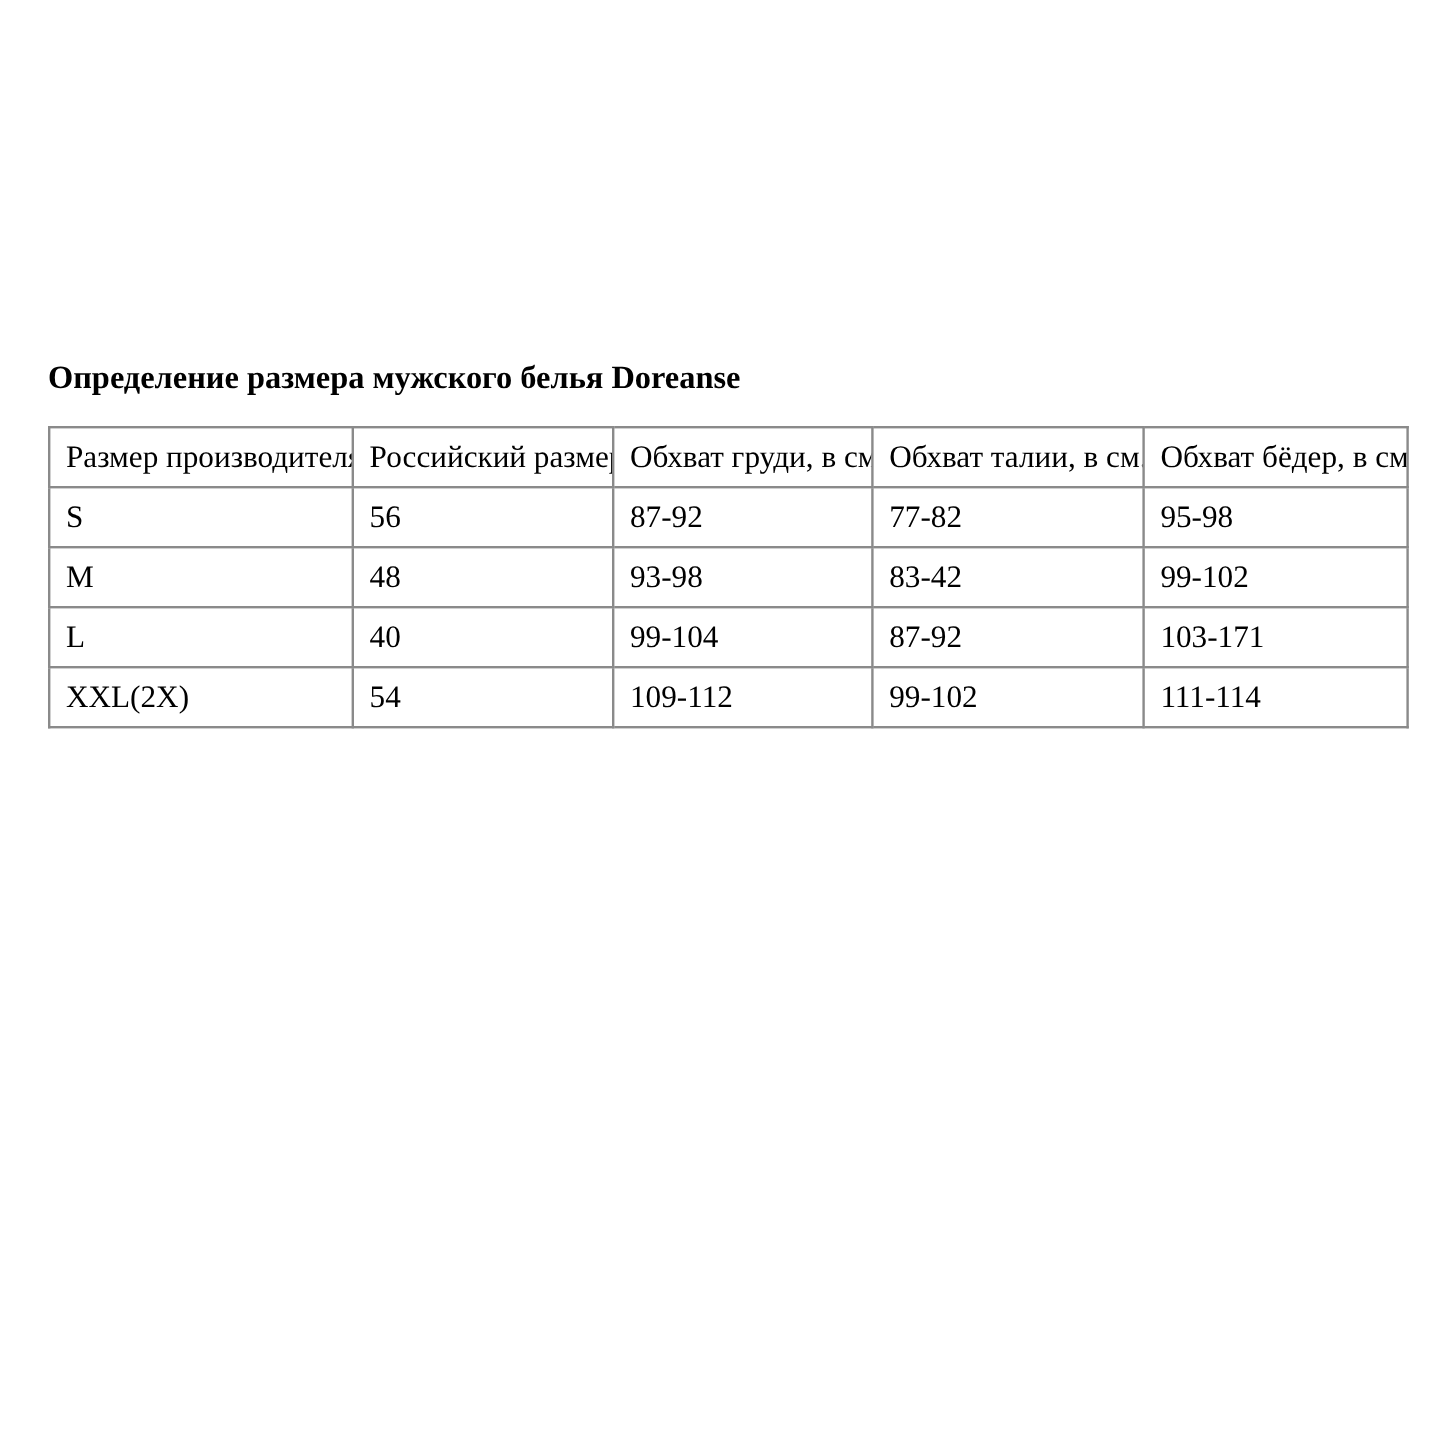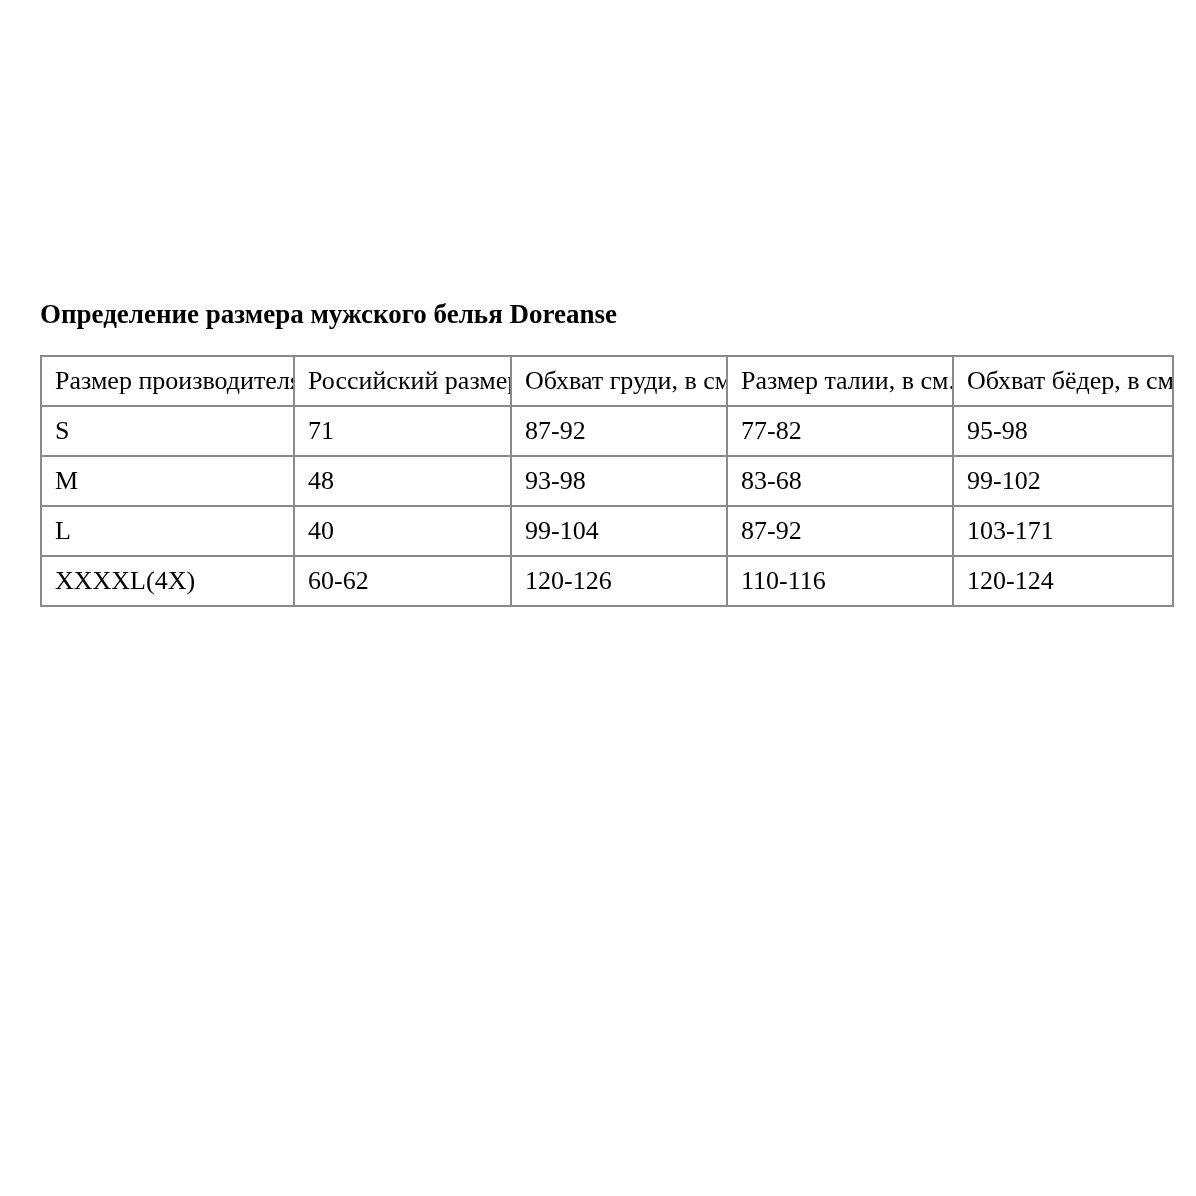--- a/index.html
+++ b/index.html
@@ -65,49 +65,49 @@
         <col class="c1">
         <col class="c2">
         <col class="c3">
         <col class="c4">
     </colgroup>
     <thead>
       <tr>
         <th>Размер производителя</th>
         <th>Российский размер</th>
         <th>Обхват груди, в см.</th>
-        <th>Размер талии, в см.</th>
+        <th>Обхват талии, в см.</th>
         <th>Обхват бёдер, в см.</th>
       </tr>
     </thead>
     <tbody>
       <tr>
         <td>S</td>
-        <td>71</td>
+        <td>56</td>
         <td>87-92</td>
         <td>77-82</td>
         <td>95-98</td>
       </tr>
       <tr>
         <td>M</td>
         <td>48</td>
         <td>93-98</td>
-        <td>83-68</td>
+        <td>83-42</td>
         <td>99-102</td>
       </tr>
       <tr>
         <td>L</td>
         <td>40</td>
         <td>99-104</td>
         <td>87-92</td>
         <td>103-171</td>
       </tr>
       <tr>
-        <td>XXXXL(4X)</td>
-        <td>60-62</td>
-        <td>120-126</td>
-        <td>110-116</td>
-        <td>120-124</td>
+        <td>XXL(2X)</td>
+        <td>54</td>
+        <td>109-112</td>
+        <td>99-102</td>
+        <td>111-114</td>
       </tr>
     </tbody>
   </table>
 
 </div>
 
 </body></html>

